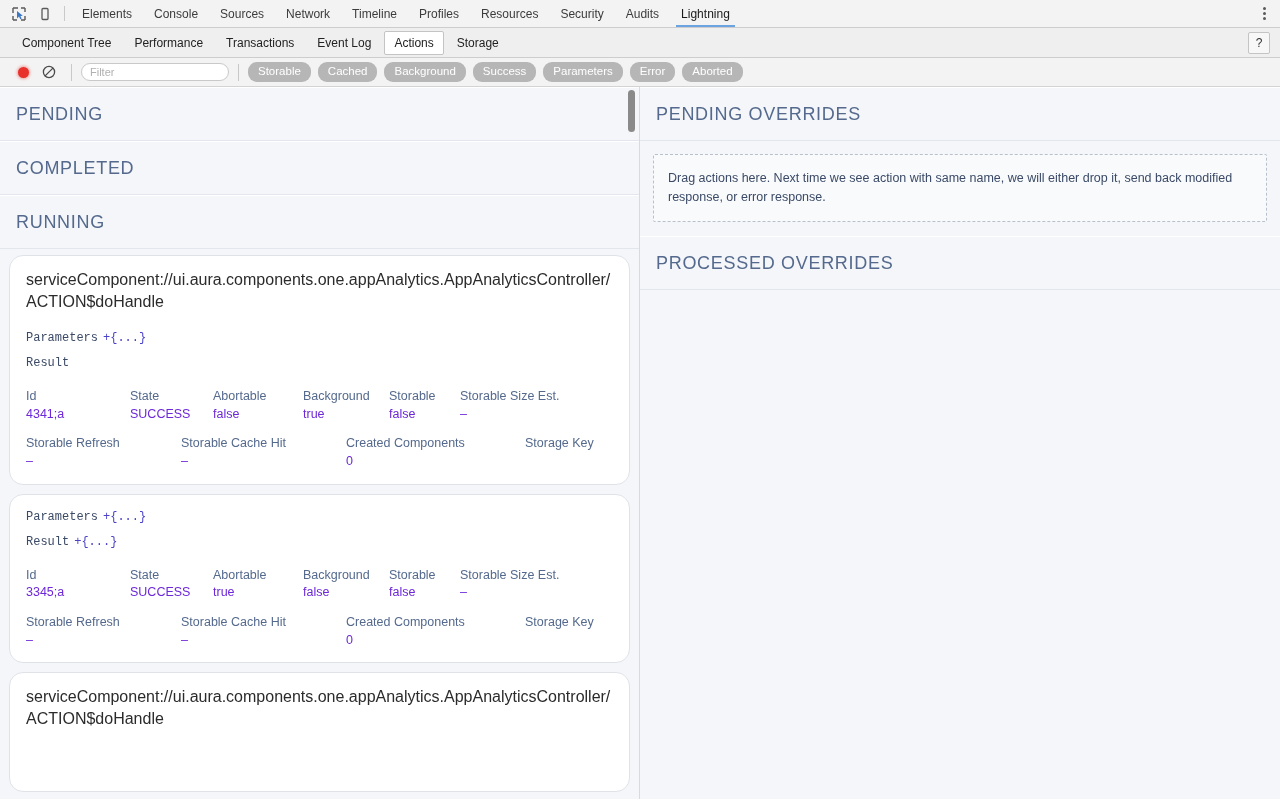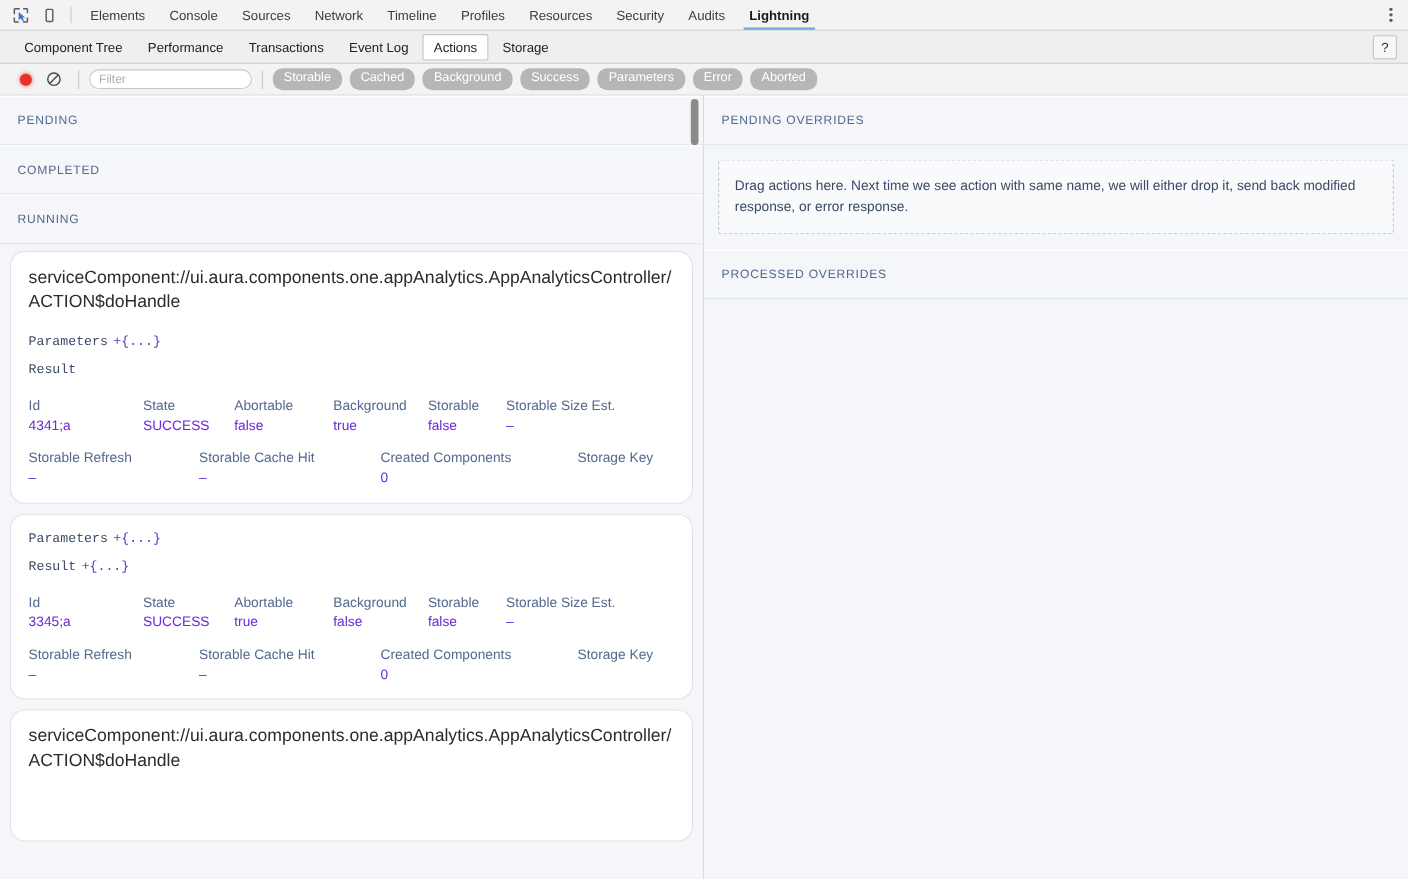--- a/index.html
+++ b/index.html
@@ -34,21 +34,21 @@
   .dt-tabs { display: flex; align-items: stretch; text-align: center; }
   .dt-tab {
     display: flex; align-items: center;
     padding: 0 11px;
     font-size: 12px;
     color: #3c3c3c;
     cursor: pointer;
     position: relative;
     white-space: nowrap;
   }
-  .dt-tab.active { color: #1a1a1a; font-weight: bold; }
+  .dt-tab.active { color: #1a1a1a; }
   .dt-tab.active::after {
     content: "";
     position: absolute;
     left: 6px; right: 6px; bottom: 0;
     height: 2px;
     background: #6ba4e0;
   }
   .dt-right {
     margin-left: auto;
     display: flex; align-items: center;
@@ -166,21 +166,21 @@
     flex: 1;
     background: #f4f6f9;
     overflow: hidden;
   }
 
   .section-head {
     background: #f4f6f9;
     border-bottom: 1px solid #e3e7ed;
     border-top: 1px solid #ffffff;
     padding: 16px 0 15px 16px;
-    font-size: 11px;
+    font-size: 18px;
     letter-spacing: 0.7px;
     color: #54698d;
     font-weight: normal;
   }
 
   
   .scroll-thumb {
     position: absolute;
     right: 4px;
     top: 3px;

